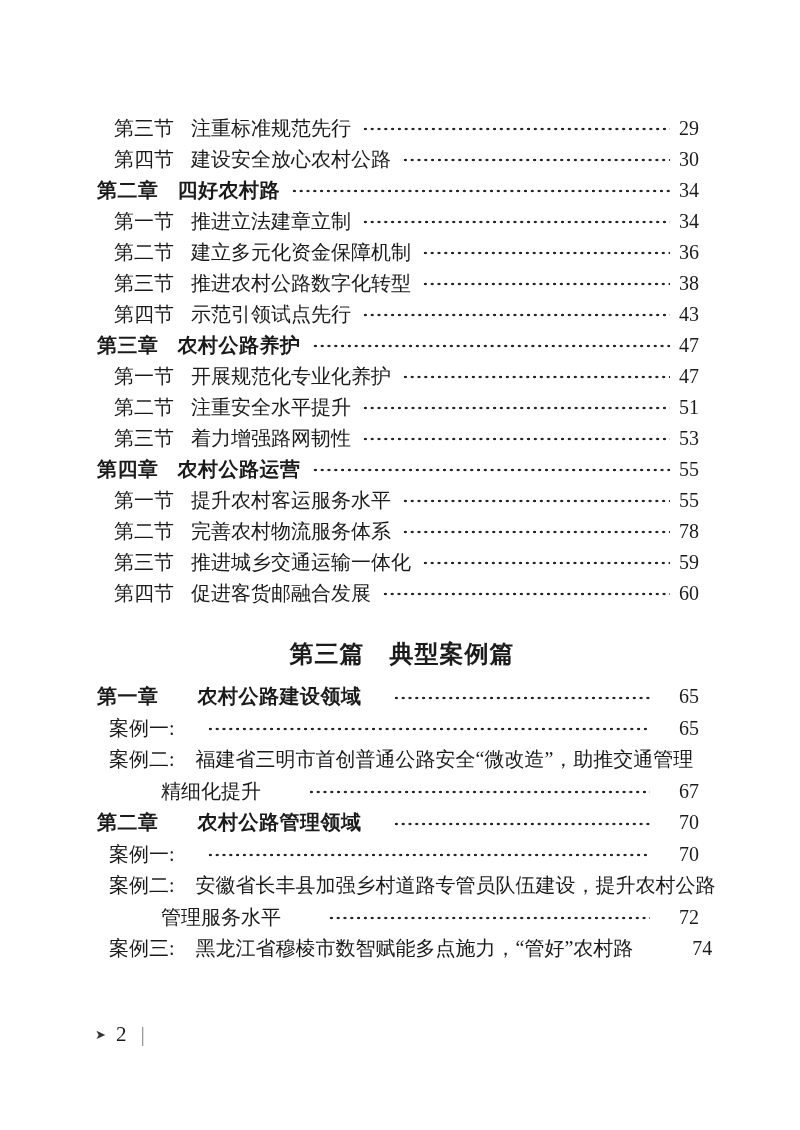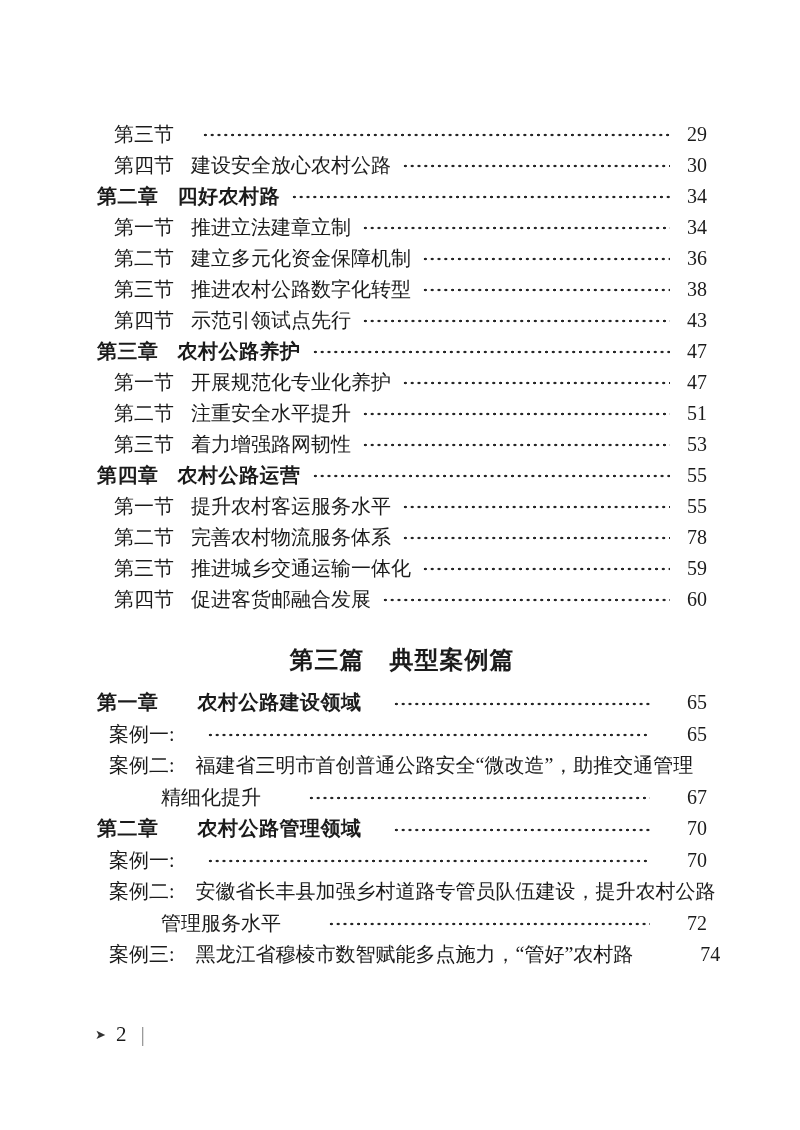--- a/index.html
+++ b/index.html
@@ -10,21 +10,21 @@
     font-family: "Liberation Serif", "DejaVu Serif", serif;
   }
   .sheet {
     position: relative;
     width: 800px; height: 1130px;
     background: #ffffff;
     overflow: hidden;
   }
   .toc {
     position: absolute;
-    left: 97px; top: 119px; width: 610px;
+    left: 97px; top: 113px; width: 610px;
     font-size: 20px;
   }
   .row {
     display: flex;
     align-items: center;
     height: 31px;
     white-space: nowrap;
   }
   #toc-part3 .row { height: 31.5px; gap: 20px; }
   #toc-part3 { margin-top: 10px; }
@@ -48,21 +48,21 @@
     margin-left: 10px;
     margin-right: 9px;
     background-image: radial-gradient(circle, #262626 1.3px, rgba(0,0,0,0) 1.55px);
     background-size: 6.8px 8px;
     background-repeat: repeat-x;
     background-position: 1px 54%;
     min-width: 0;
   }
   .pnum {
     min-width: 28px;
-    text-align: right;
+    text-align: left;
     font-family: "Liberation Serif", "DejaVu Serif", serif;
     font-weight: 400;
     letter-spacing: 0;
   }
   .part-heading {
     margin: 28px 0 0 0;
     text-align: center;
     font-size: 24px;
     line-height: 34px;
     font-weight: 700;
@@ -91,20 +91,21 @@
   }
 </style>
 </head>
 <body>
 
 <div class="sheet">
   <div class="toc">
     <div id="toc-part2">
         <div class="row section">
           <span class="label">第三节</span>
+          <span class="title">注重标准规范先行</span>
           <span class="dots"></span>
           <span class="pnum">29</span>
         </div>
         <div class="row section">
           <span class="label">第四节</span>
           <span class="title">建设安全放心农村公路</span>
           <span class="dots"></span>
           <span class="pnum">30</span>
         </div>
         <div class="row chapter">

